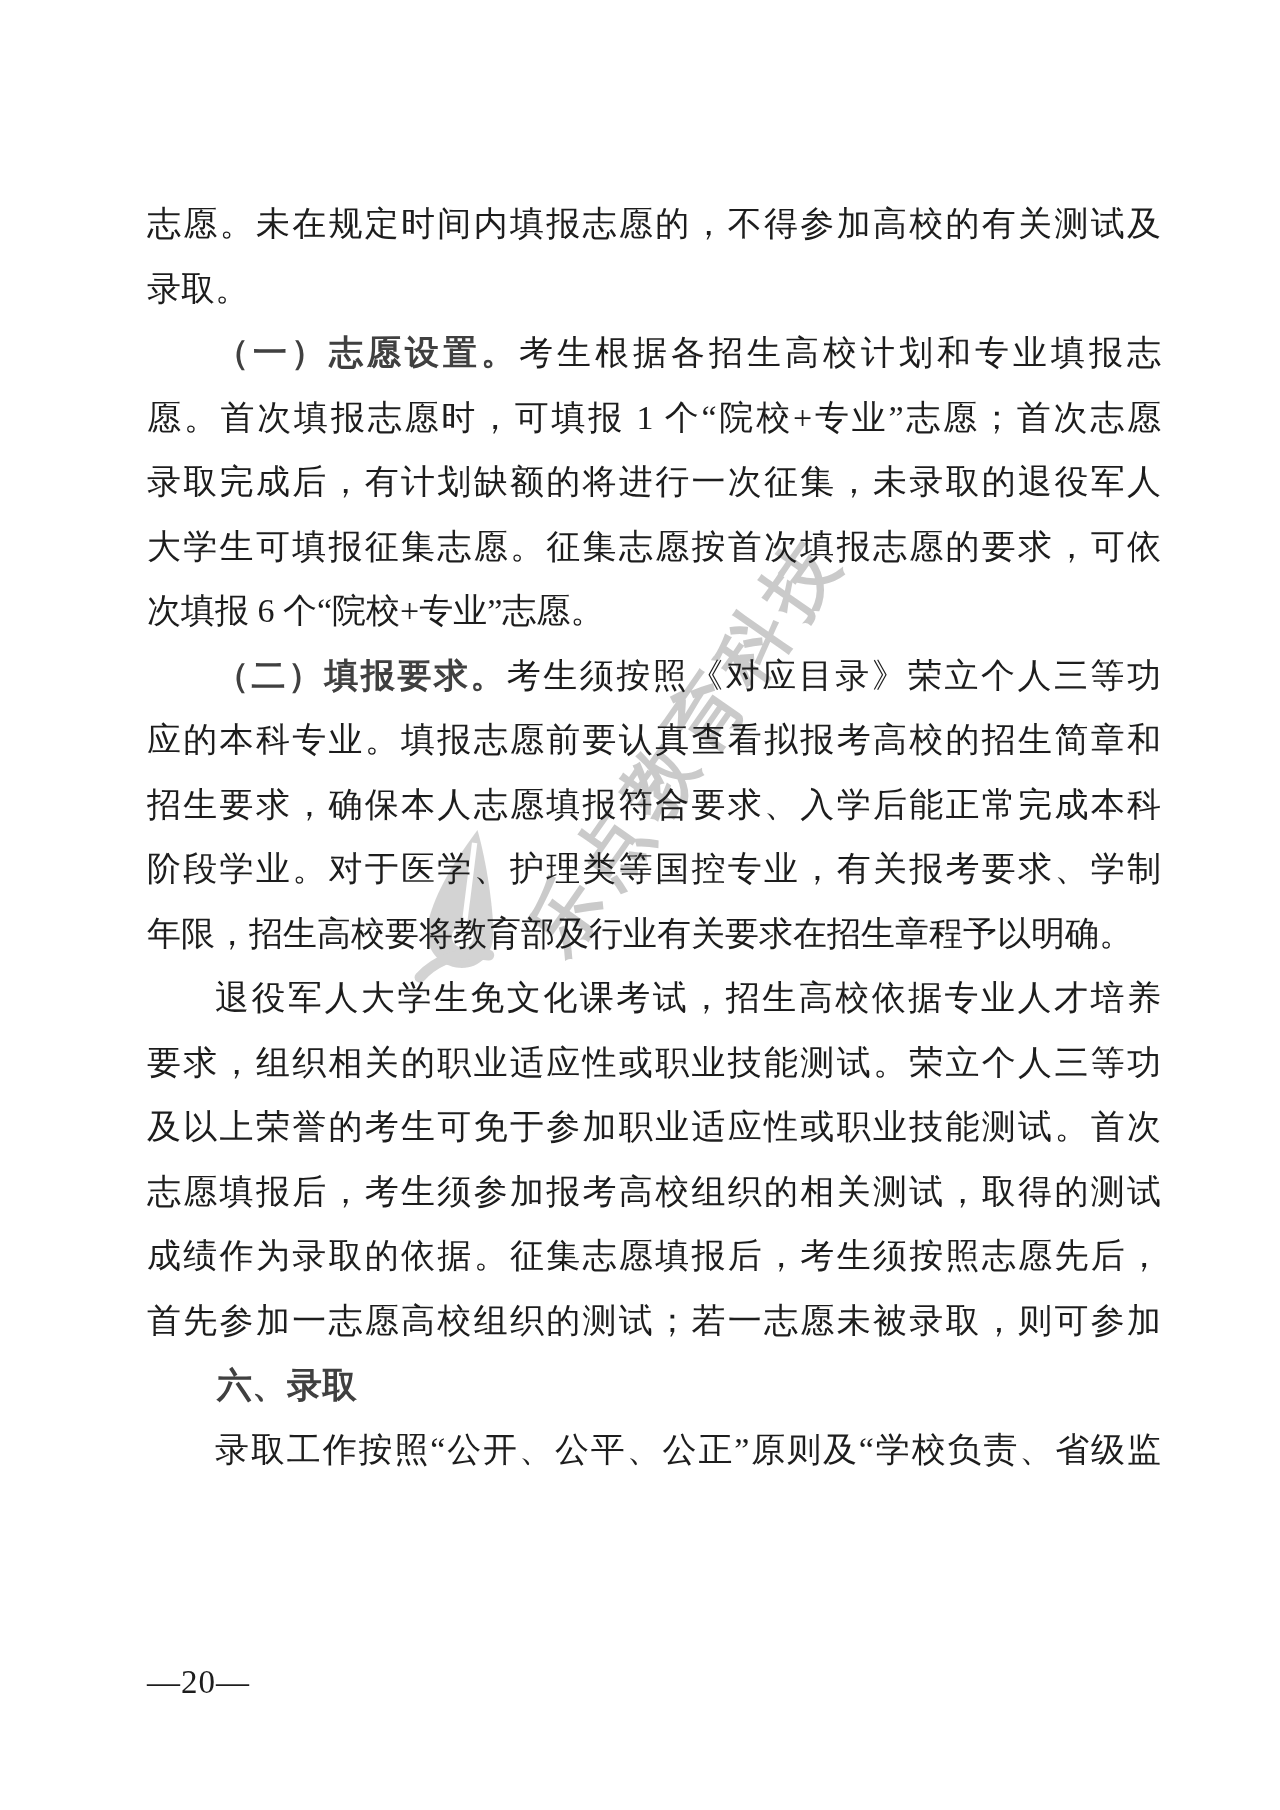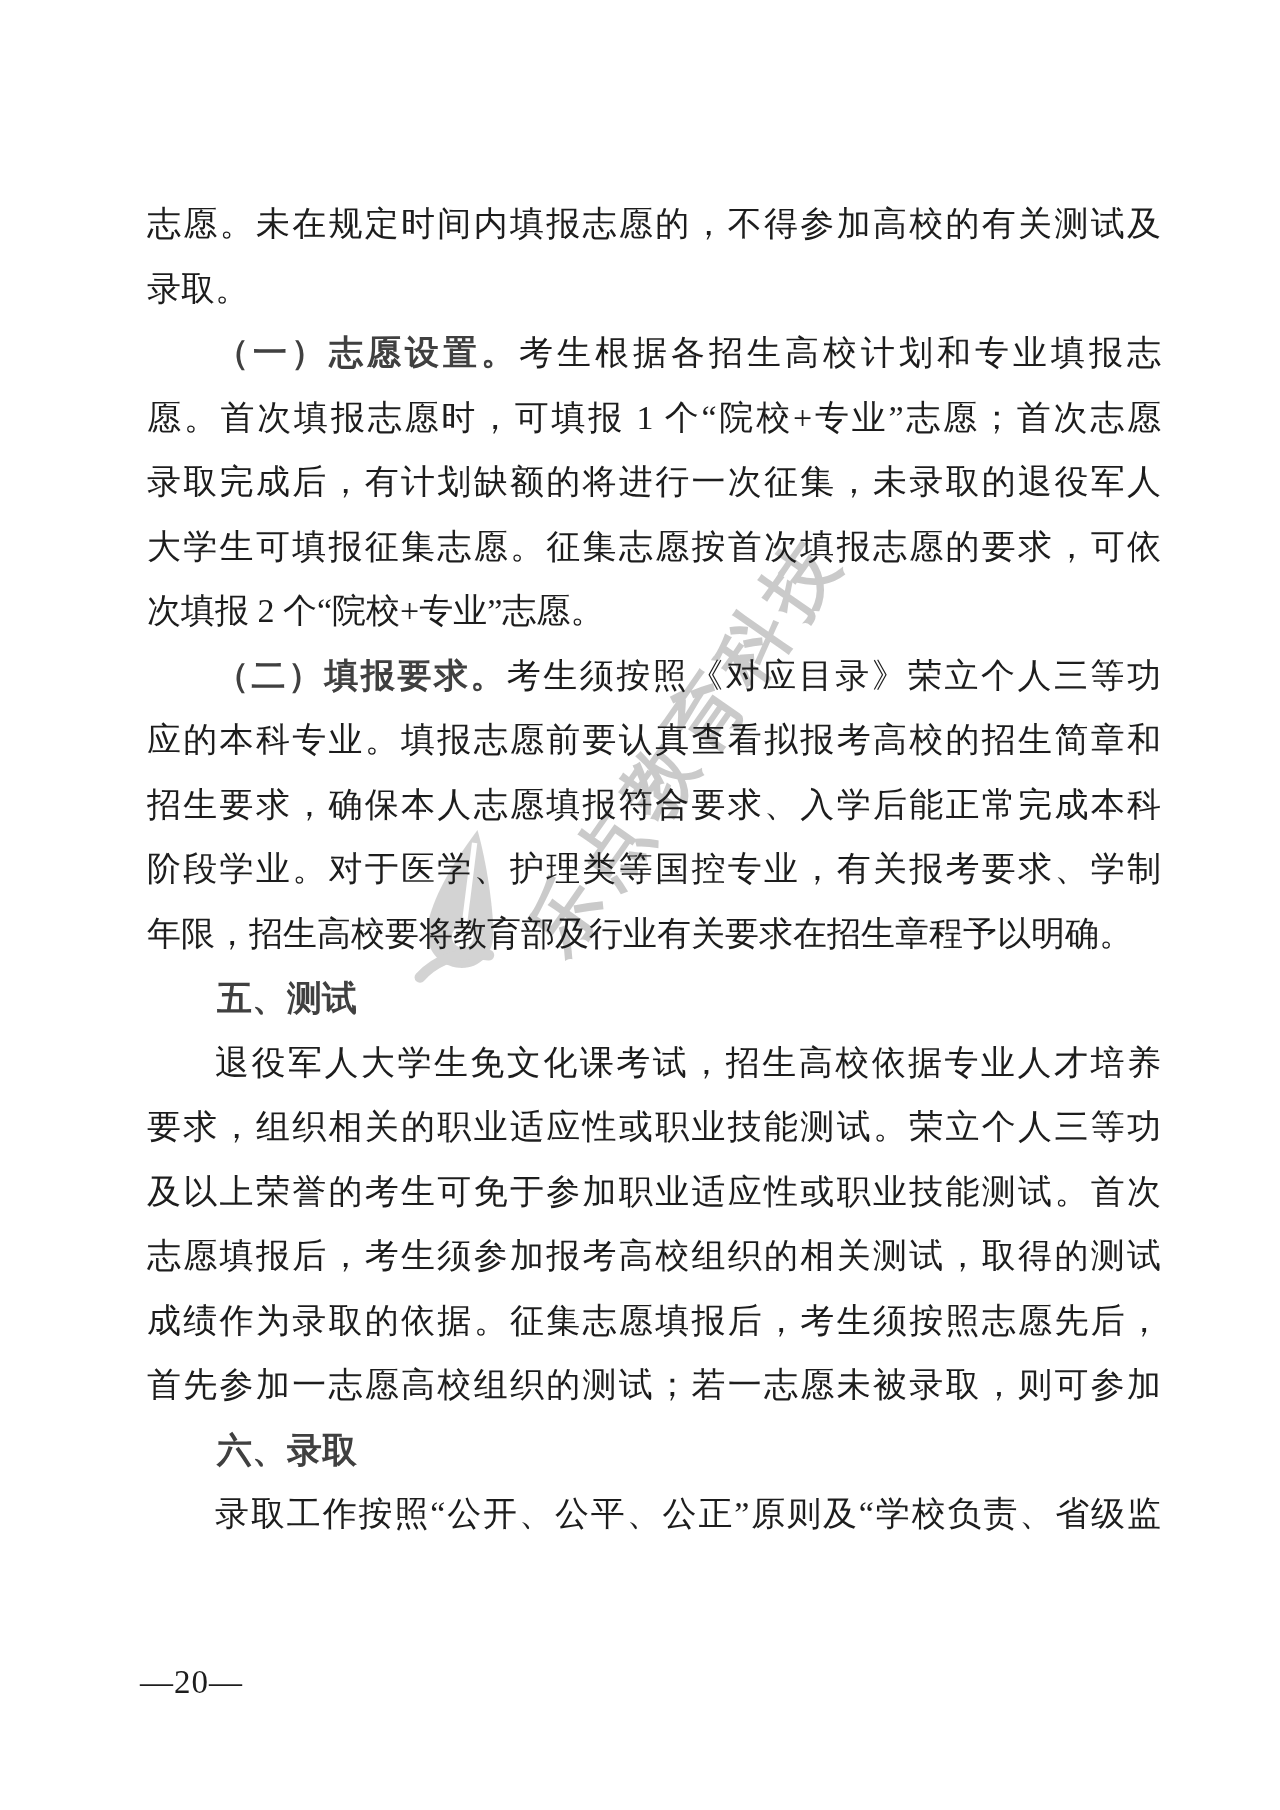--- a/index.html
+++ b/index.html
@@ -55,21 +55,21 @@
   .line .bold { font-weight:700; color:#404040; }
   .line.heading {
     font-family:"Liberation Sans","DejaVu Sans",sans-serif;
     font-weight:700;
     font-size:35px;
     color:#101010;
   }
 
   .page-number {
     position:absolute; z-index:2;
-    left:140px; top:1662px;
+    left:147px; top:1662px;
     font-size:33px;
     line-height:40px;
     color:#1d1d1d;
     letter-spacing:1px;
   }
 </style>
 </head>
 <body>
 
 <div class="page">
@@ -84,27 +84,26 @@
     <div class="wm-text">乐点教育科技</div>
   </div>
 
   <div class="content" id="content">
       <div class="line fill"><span class="seg">志愿。未在规定时间内填报志愿的，不得参加高校的有关测试及</span></div>
       <div class="line"><span class="seg">录取。</span></div>
       <div class="line fill" style="text-indent: 2em;"><span class="seg bold">（一）志愿设置。</span><span class="seg">考生根据各招生高校计划和专业填报志</span></div>
       <div class="line fill"><span class="seg">愿。首次填报志愿时，可填报 1 个“院校+专业”志愿；首次志愿</span></div>
       <div class="line fill"><span class="seg">录取完成后，有计划缺额的将进行一次征集，未录取的退役军人</span></div>
       <div class="line fill"><span class="seg">大学生可填报征集志愿。征集志愿按首次填报志愿的要求，可依</span></div>
-      <div class="line"><span class="seg">次填报 2 个“院校+专业”志愿。</span></div>
+      <div class="line"><span class="seg">次填报 6 个“院校+专业”志愿。</span></div>
       <div class="line fill" style="text-indent: 2em;"><span class="seg bold">（二）填报要求。</span><span class="seg">考生须按照《对应目录》荣立个人三等功</span></div>
       <div class="line fill"><span class="seg">应的本科专业。填报志愿前要认真查看拟报考高校的招生简章和</span></div>
       <div class="line fill"><span class="seg">招生要求，确保本人志愿填报符合要求、入学后能正常完成本科</span></div>
       <div class="line fill"><span class="seg">阶段学业。对于医学、护理类等国控专业，有关报考要求、学制</span></div>
       <div class="line"><span class="seg">年限，招生高校要将教育部及行业有关要求在招生章程予以明确。</span></div>
-      <div class="line heading" style="text-indent: 2em;"><span class="seg bold">五、测试</span></div>
       <div class="line fill" style="text-indent: 2em;"><span class="seg">退役军人大学生免文化课考试，招生高校依据专业人才培养</span></div>
       <div class="line fill"><span class="seg">要求，组织相关的职业适应性或职业技能测试。荣立个人三等功</span></div>
       <div class="line fill"><span class="seg">及以上荣誉的考生可免于参加职业适应性或职业技能测试。首次</span></div>
       <div class="line fill"><span class="seg">志愿填报后，考生须参加报考高校组织的相关测试，取得的测试</span></div>
       <div class="line fill"><span class="seg">成绩作为录取的依据。征集志愿填报后，考生须按照志愿先后，</span></div>
       <div class="line fill"><span class="seg">首先参加一志愿高校组织的测试；若一志愿未被录取，则可参加</span></div>
       <div class="line heading" style="text-indent: 2em;"><span class="seg bold">六、录取</span></div>
       <div class="line fill" style="text-indent: 2em;"><span class="seg">录取工作按照“公开、公平、公正”原则及“学校负责、省级监</span></div>
     </div>
 

